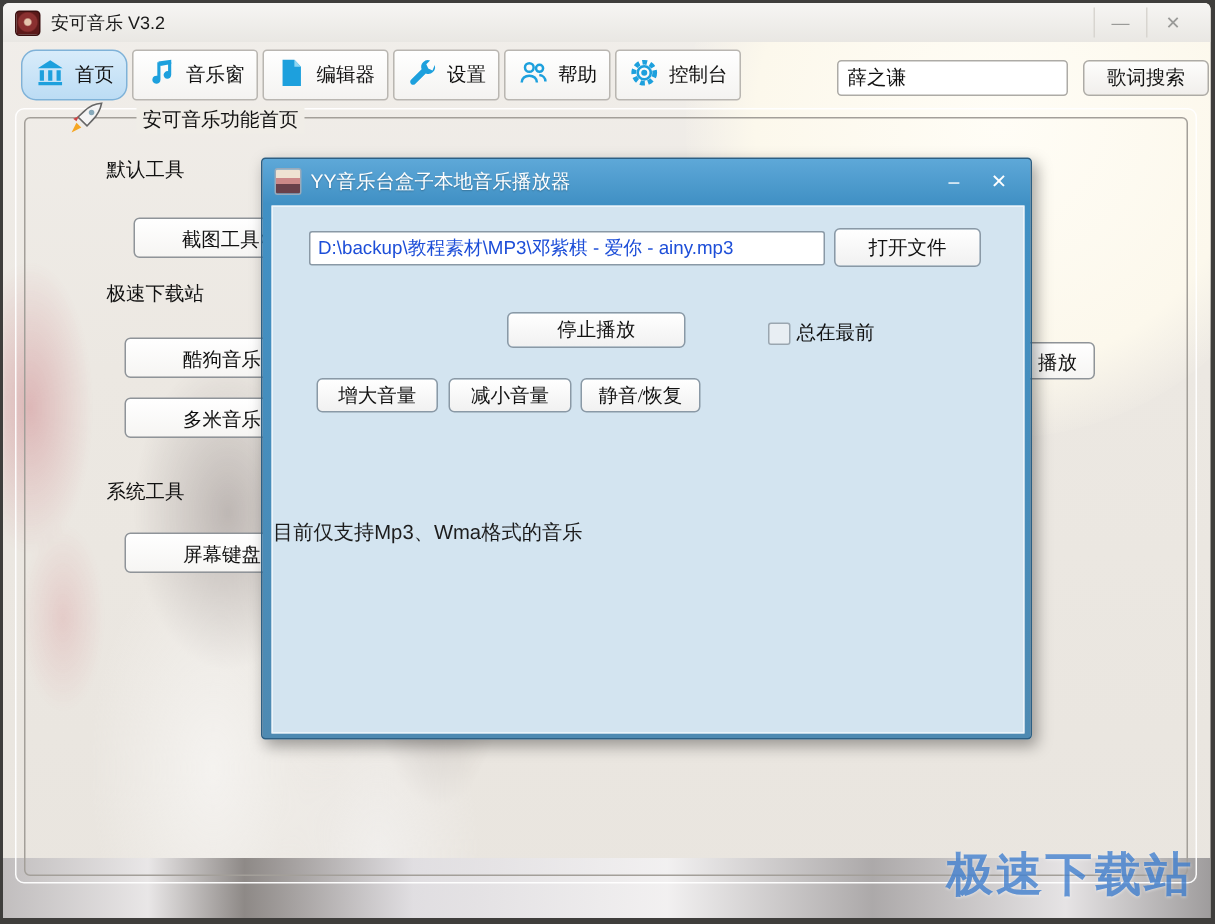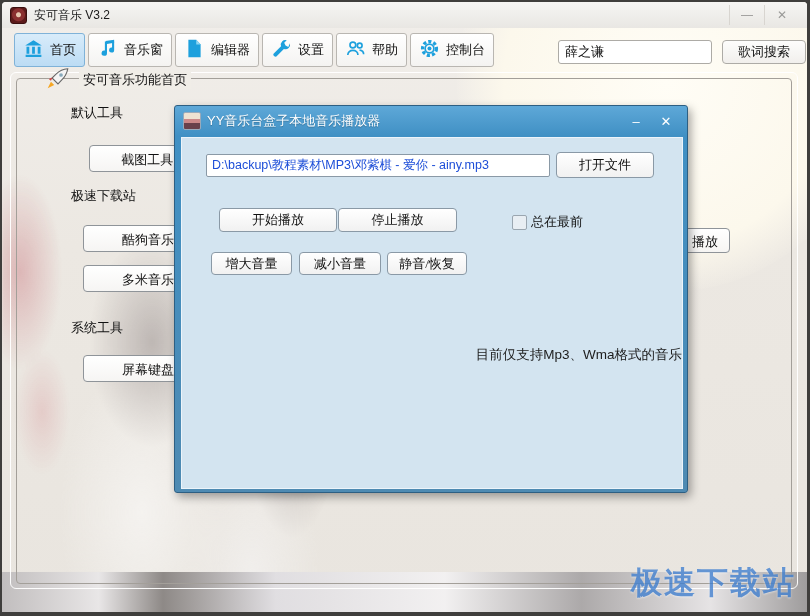--- a/index.html
+++ b/index.html
@@ -34,33 +34,33 @@
   .app-icon{width:15px;height:15px;border-radius:3px;border:1px solid #3a0f0f;flex:0 0 auto;
     background:radial-gradient(circle at 50% 45%, #e6c6ae 0 2px, #8a3030 3px 6px, #5c1a1a 7px);}
   .win-title{margin-left:7px;font-size:12px;color:#1a1a1a;}
   .win-controls{margin-left:auto;display:flex;color:#9a9a98;font-size:12px;}
   .win-ctl{width:34px;text-align:center;cursor:default;border-left:1px solid #d8d5d0;line-height:20px;}
   
   #toolbar{position:absolute;left:12px;top:30px;height:36px;display:flex;gap:3px;align-items:center;}
   .tb-btn{height:34px;display:flex;align-items:center;justify-content:center;gap:6px;
     background:linear-gradient(180deg,#ffffff,#f4f3f1);border:1px solid #b9b6b1;border-radius:3px;
     font-size:13px;color:#111;padding:0 8px;box-sizing:border-box;}
-  .tb-btn.active{background:linear-gradient(180deg,#d8ecfa,#bcdcf4);border-color:#7fb2d8;}
+  .tb-btn.active{background:linear-gradient(180deg,#d8ecfa,#bcdcf4);border-color:#7fb2d8;border-radius:10px;}
   .tb-btn svg{width:21px;height:21px;flex:0 0 auto;}
   #lyric-search-wrap{position:absolute;top:38px;left:556px;display:flex;gap:10px;align-items:center;}
   #singer-input{width:140px;height:22px;border:1px solid #adaba6;border-radius:3px;background:#fff;
     font-size:13px;padding:0 6px;color:#111;font-family:inherit;}
   #lyric-search-btn{width:84px;height:24px;border:1px solid #adaba6;border-radius:4px;
     background:linear-gradient(180deg,#fdfdfc,#f1efec);font-size:13px;color:#111;font-family:inherit;}
   
   #content-panel{position:absolute;left:8px;top:70px;right:9px;bottom:23px;
     border:1px solid rgba(255,255,255,.95);border-radius:6px;}
   #groupbox{position:absolute;left:14px;top:76px;right:15px;bottom:28px;
     border:1px solid #a39f99;border-radius:4px;}
-  #group-legend{position:absolute;left:28px;top:-10px;display:flex;align-items:center;gap:8px;}
+  #group-legend{position:absolute;left:28px;top:-10px;display:flex;align-items:center;gap:20px;}
   #group-legend .rocket{width:26px;height:26px;margin-top:-4px;}
   #group-legend .legend-text{font-size:13px;color:#111;background:#f0ede7;padding:0 4px;}
   .side-label{position:absolute;font-size:13px;color:#111;}
   .side-btn{position:absolute;height:27px;background:linear-gradient(180deg,#ffffff,#f6f5f3);
     border:1px solid #8f9499;border-radius:4px;font-size:13px;color:#111;text-align:center;
     line-height:25px;box-sizing:border-box;font-family:inherit;}
   
   #dialog{position:absolute;left:172px;top:103px;width:514px;height:388px;z-index:10;
     background:linear-gradient(180deg,#5ea8d8 0px,#4090c4 30px,#4e8ab2 100%);
     border:1px solid #2d5f83;border-radius:3px;box-shadow:3px 4px 10px rgba(0,0,0,.35);box-sizing:border-box;}
@@ -79,21 +79,21 @@
     border:1px solid #8a99a6;border-radius:4px;font-size:13px;color:#111;font-family:Liberation Serif, serif;}
   #btn-open{left:374px;top:14px;width:98px;height:26px;}
   #btn-play{left:37px;top:70px;width:118px;height:24px;}
   #btn-stop{left:156px;top:70px;width:119px;height:24px;}
   #btn-volup{left:29px;top:114px;width:81px;height:23px;}
   #btn-voldown{left:117px;top:114px;width:82px;height:23px;}
   #btn-mute{left:205px;top:114px;width:80px;height:23px;}
   #chk-row{position:absolute;left:330px;top:75px;display:flex;align-items:center;gap:4px;}
   #chk-box{width:13px;height:13px;background:#e8eef3;border:1px solid #9aa6b0;border-radius:2px;}
   #chk-label{font-size:13px;color:#111;}
-  #dlg-note{position:absolute;left:0;top:208px;width:100%;text-align:right;font-size:13.5px;color:#1c1c1c;}
+  #dlg-note{position:absolute;left:0;top:208px;width:100%;text-align:left;font-size:13.5px;color:#1c1c1c;}
   
   #partial-btn{left:620px;top:226px;width:108px;height:25px;text-align:right;padding-right:11px;line-height:23px;z-index:2;}
   
   #watermark{position:absolute;right:14px;bottom:12px;z-index:20;font-size:31px;font-weight:bold;
     color:#3f7fd0;opacity:.78;letter-spacing:2px;text-shadow:0 1px 2px rgba(255,255,255,.6);}
 </style>
 </head>
 <body>
 
 <div id="screen">
@@ -196,21 +196,20 @@
         <div class="dlg-icon"></div>
         <div class="dlg-title">YY音乐台盒子本地音乐播放器</div>
         <div class="dlg-controls">
           <div class="dlg-ctl">–</div>
           <div class="dlg-ctl">✕</div>
         </div>
       </div>
       <div id="dlg-content">
         <input id="dlg-path" value="D:\backup\教程素材\MP3\邓紫棋 - 爱你 - ainy.mp3" style="">
         <button class="dlg-btn" id="btn-open">打开文件</button>
-        <button class="dlg-btn" id="btn-play">开始播放</button>
         <button class="dlg-btn" id="btn-stop">停止播放</button>
         <div id="chk-row">
           <div id="chk-box"></div>
           <div id="chk-label">总在最前</div>
         </div>
         <button class="dlg-btn" id="btn-volup">增大音量</button>
         <button class="dlg-btn" id="btn-voldown">减小音量</button>
         <button class="dlg-btn" id="btn-mute">静音/恢复</button>
         <div id="dlg-note">目前仅支持Mp3、Wma格式的音乐</div>
       </div>

